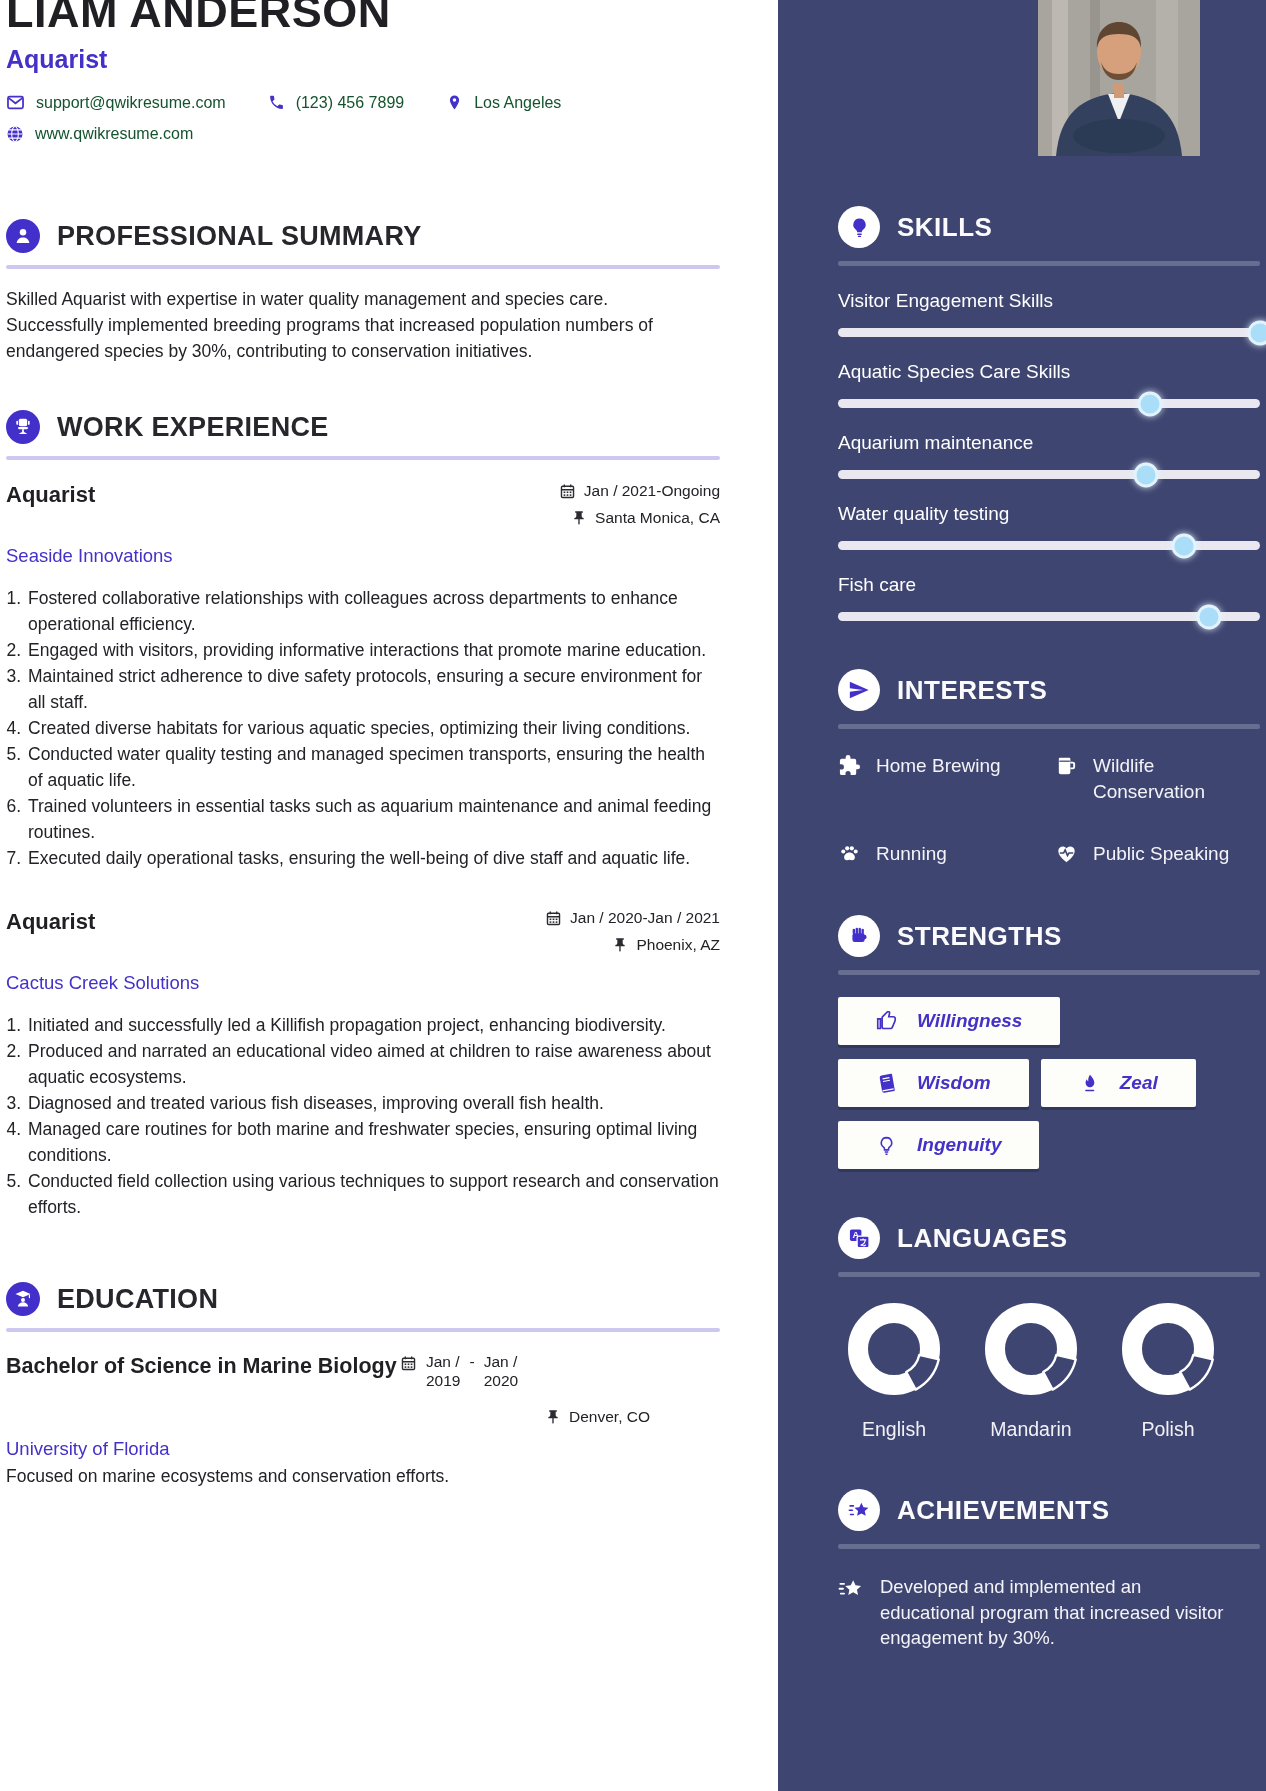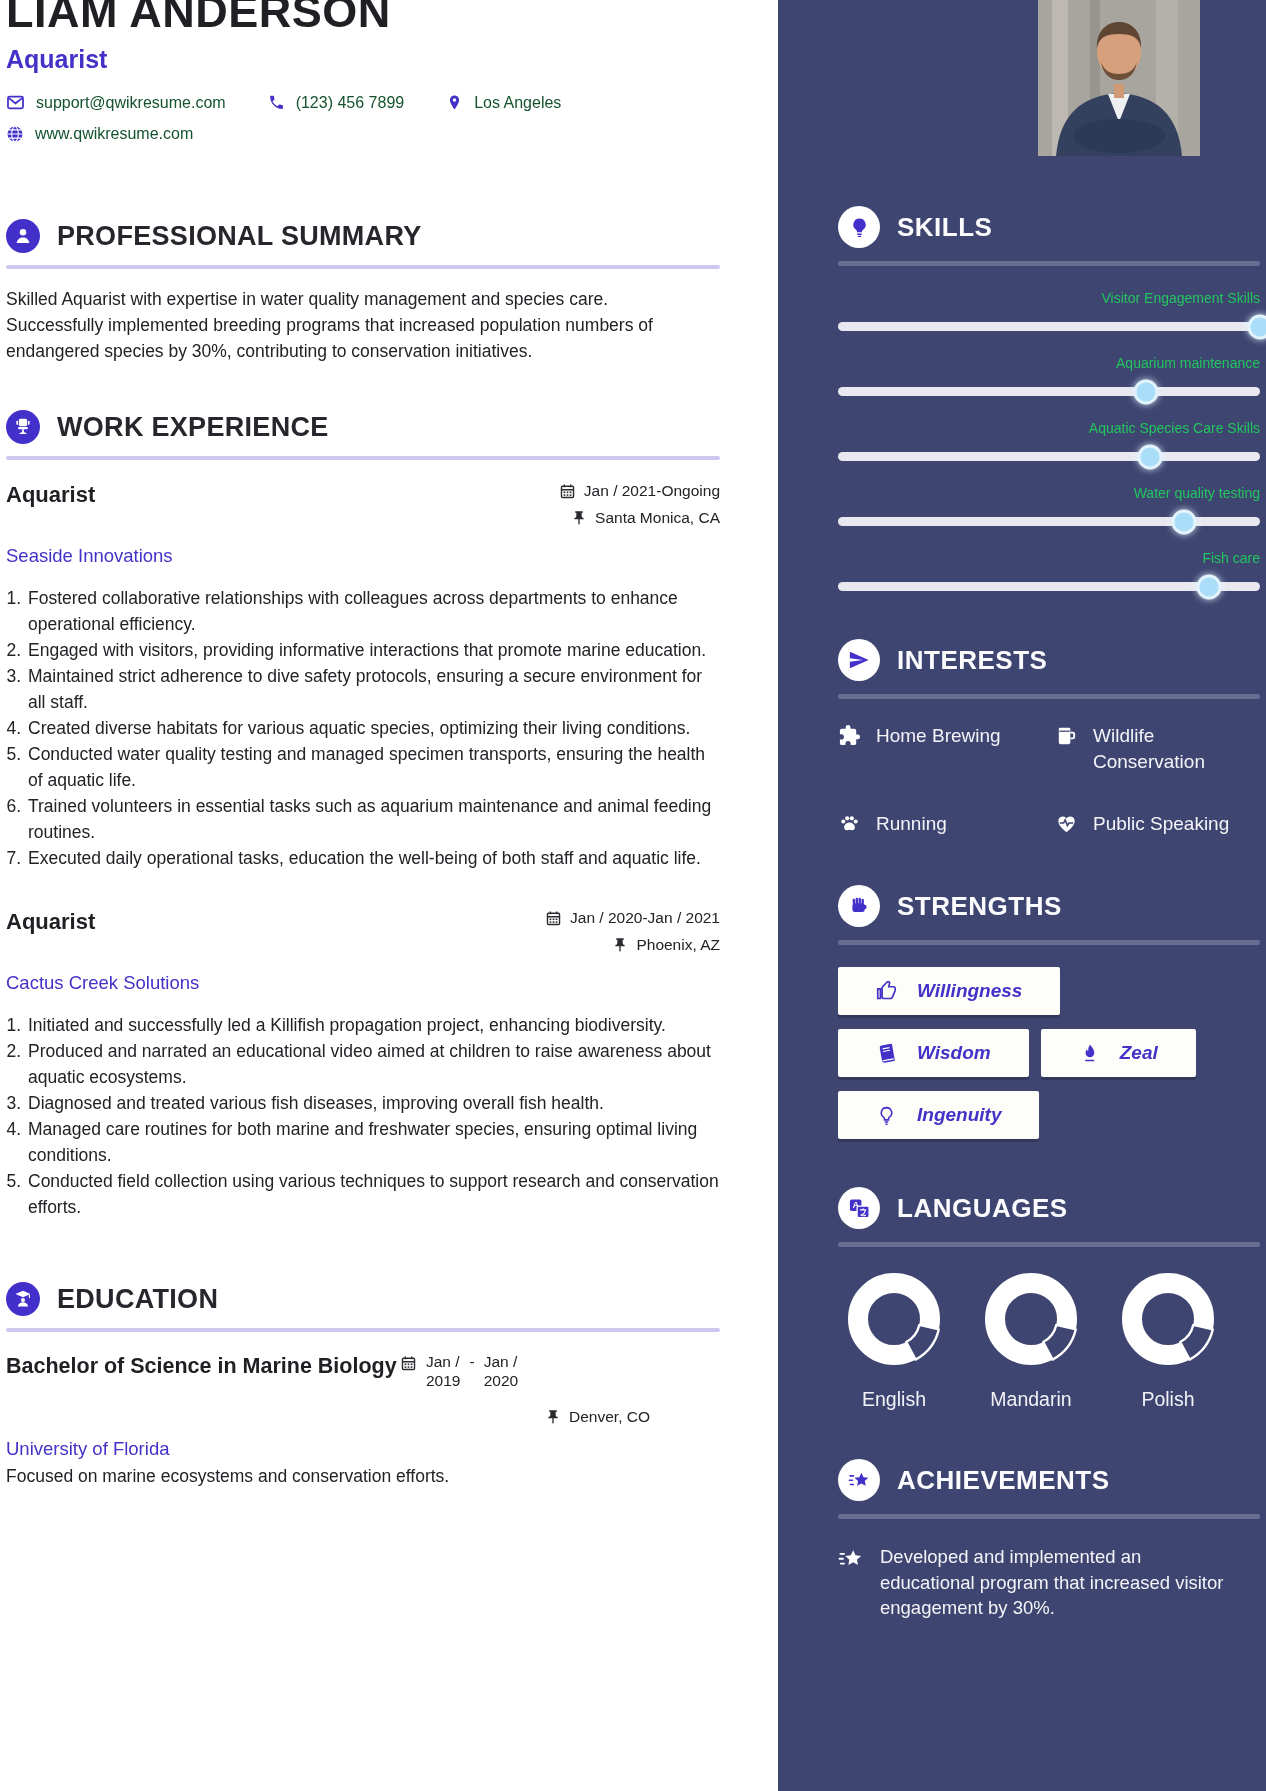--- a/index.html
+++ b/index.html
@@ -52,21 +52,21 @@
   .photo { position:absolute; left:260px; top:0; width:162px; height:156px; }
   .side-sec { margin-top:48px; }
   .side-sec.first { margin-top:206px; }
   .side-head { display:flex; align-items:center; gap:17px; }
   .side-ic { width:42px; height:42px; border-radius:50%; background:#ffffff;
              display:flex; align-items:center; justify-content:center; flex:0 0 auto; }
   .side-title { font-size:26px; font-weight:700; letter-spacing:.5px; color:#fbfbfd; }
   .sep-d { height:5px; border-radius:2px; background:#676e91; margin-top:13px; }
   
   .skill { margin-top:24px; }
-  .skill-label { font-size:14px; color:#22c55e;text-align:right; }
+  .skill-label { font-size:19px; color:#ffffff; }
   .slider { position:relative; height:9px; border-radius:5px; background:#e9e8f0; margin-top:16px; }
   .thumb { position:absolute; top:50%; left:calc(var(--val) * 1%);
            transform:translate(-50%,-50%); width:25px; height:25px; border-radius:50%;
            background:#a9ddf8; border:3px solid #e2f3fd; box-shadow:0 0 7px rgba(230,245,255,.9);
            cursor:pointer; }
   
   .int-grid { display:grid; grid-template-columns:217px 1fr; row-gap:36px; margin-top:24px; }
   .int-item { display:flex; gap:15px; font-size:19px; line-height:26px; align-items:flex-start; }
   .int-item svg { flex:0 0 auto; margin-top:1px; }
   
@@ -194,21 +194,21 @@
         </div>
         <div class="company">Seaside Innovations</div>
         <ol class="bullets">
 
         <li>Fostered collaborative relationships with colleagues across departments to enhance operational efficiency.</li>
             <li>Engaged with visitors, providing informative interactions that promote marine education.</li>
             <li>Maintained strict adherence to dive safety protocols, ensuring a secure environment for all staff.</li>
             <li>Created diverse habitats for various aquatic species, optimizing their living conditions.</li>
             <li>Conducted water quality testing and managed specimen transports, ensuring the health of aquatic life.</li>
             <li>Trained volunteers in essential tasks such as aquarium maintenance and animal feeding routines.</li>
-            <li>Executed daily operational tasks, education the well-being of both staff and aquatic life.</li>
+            <li>Executed daily operational tasks, ensuring the well-being of dive staff and aquatic life.</li>
           </ol>
       </div>
 
       <div class="job">
         <div class="job-head">
           <div class="job-title">Aquarist</div>
           <div class="job-meta">
             <div class="meta-row">
               <svg width="17" height="17" viewBox="0 0 24 24">
                   <g fill="none" stroke="#2b2b30" stroke-width="2">
@@ -328,30 +328,30 @@
       <div>
 
           <div class="skill">
             <div class="skill-label">Visitor Engagement Skills</div>
             <div class="slider">
               <div class="thumb" style="--val: 100;"></div>
             </div>
           </div>
 
           <div class="skill">
+            <div class="skill-label">Aquatic Species Care Skills</div>
+            <div class="slider">
+              <div class="thumb" style="--val: 74;"></div>
+            </div>
+          </div>
+
+          <div class="skill">
             <div class="skill-label">Aquarium maintenance</div>
             <div class="slider">
               <div class="thumb" style="--val: 73;"></div>
-            </div>
-          </div>
-
-          <div class="skill">
-            <div class="skill-label">Aquatic Species Care Skills</div>
-            <div class="slider">
-              <div class="thumb" style="--val: 74;"></div>
             </div>
           </div>
 
           <div class="skill">
             <div class="skill-label">Water quality testing</div>
             <div class="slider">
               <div class="thumb" style="--val: 82;"></div>
             </div>
           </div>
 

